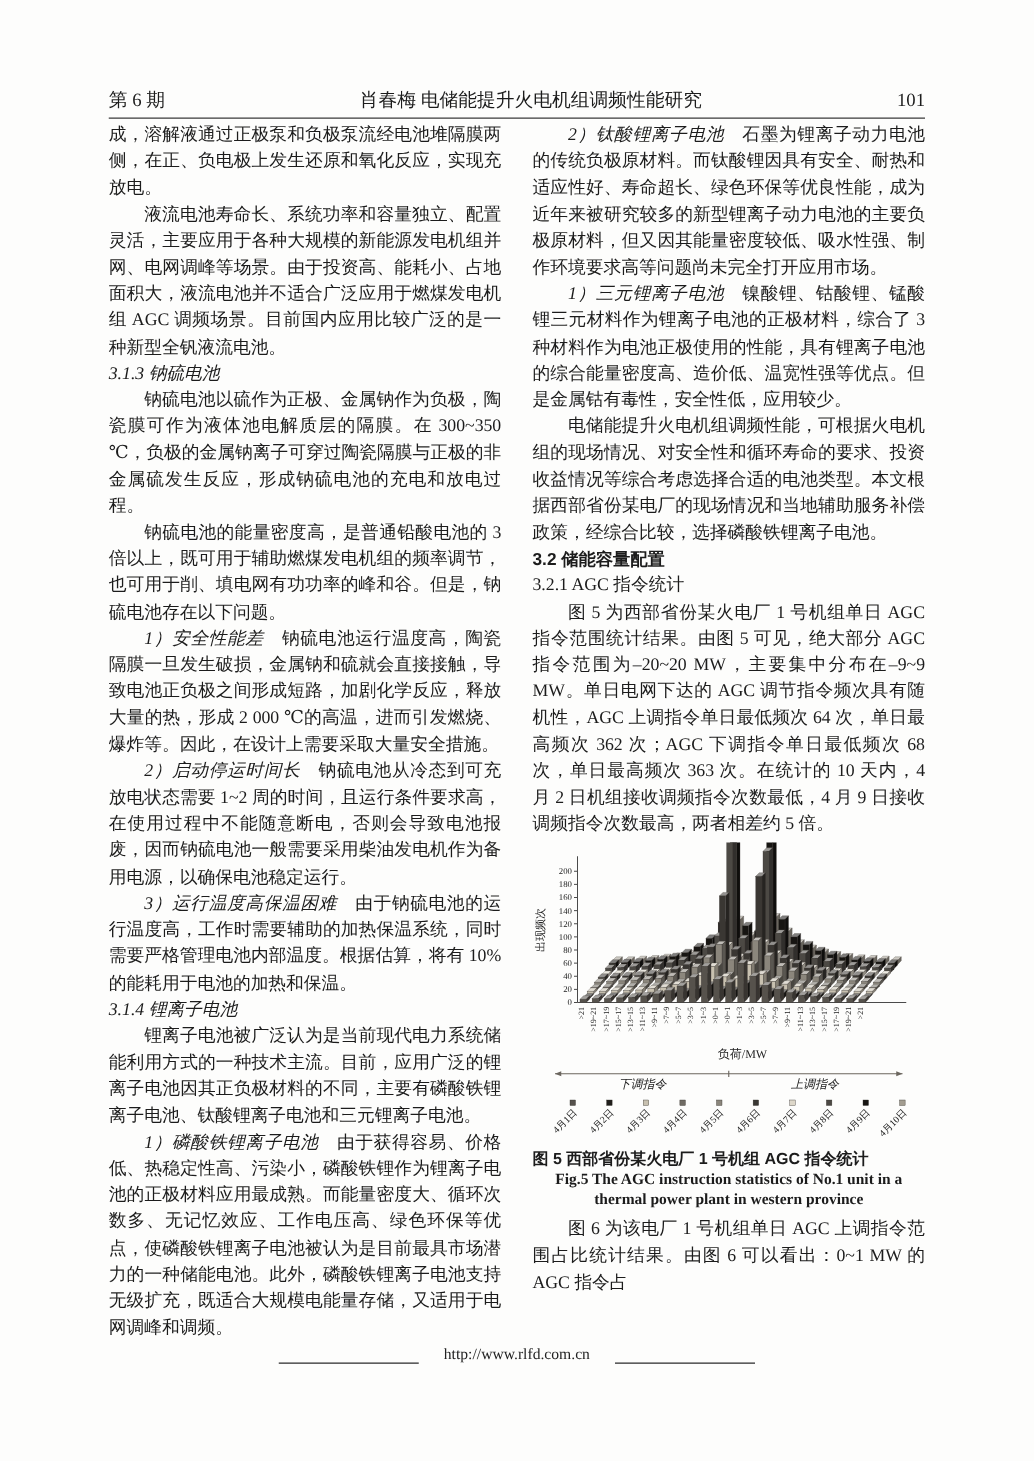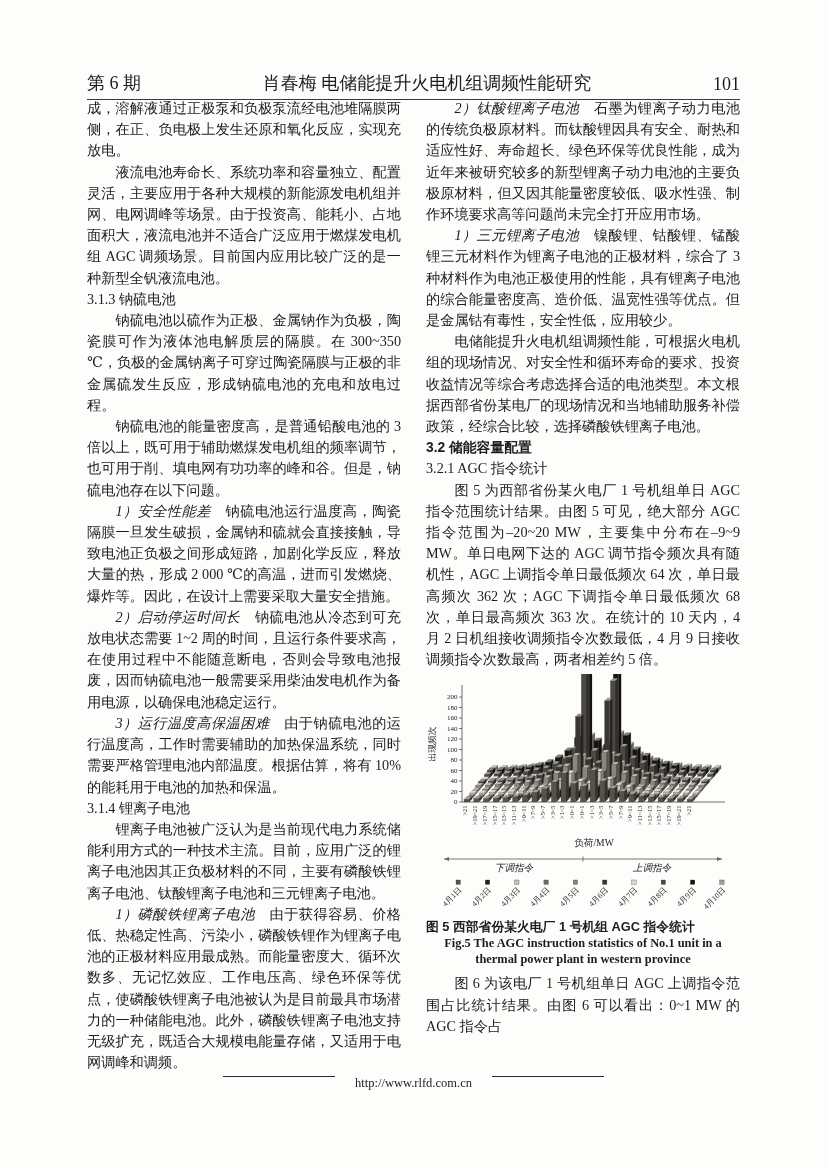--- a/index.html
+++ b/index.html
@@ -1,39 +1,39 @@
 <!DOCTYPE html>
 <html lang="zh"><head>
 <meta charset="utf-8">
 <style>
   html,body{margin:0;padding:0;background:#e9e9e9;}
   .page{position:relative;width:827px;height:1169px;margin:0 auto;background:#fdfdfc;
         font-family:"Liberation Serif","DejaVu Serif",serif;color:#1c1c1c;overflow:hidden;}
-  .header{position:absolute;left:87px;width:653px;top:71px;font-size:18px;
+  .header{position:absolute;left:87px;width:653px;top:71px;font-size:15px;
           display:flex;justify-content:space-between;align-items:flex-end;
           border-bottom:1.4px solid #3a3a3a;padding-bottom:4px;}
   .header .hd{white-space:nowrap;}
   .col{position:absolute;top:98px;width:314px;font-size:14.2px;line-height:21.2px;
        text-align:justify;text-justify:inter-ideograph;}
   .col-left{left:87px;}
   .col-right{left:426px;}
   p.blk{margin:0;text-indent:2em;}
   p.p-noindent{text-indent:0;}
-  p.h{text-indent:0;}
+  p.h{text-indent:0;font-style:italic;}
   p.h-plain{text-indent:0;}
   p.h-bold{text-indent:0;font-family:"Liberation Sans","DejaVu Sans",sans-serif;
            font-weight:700;font-size:13.8px;}
   span.lead{font-style:italic;}
   .figure{margin-top:4px;}
   .figure svg{display:block;}
   .cap-zh{font-family:"Liberation Sans","DejaVu Sans",sans-serif;font-weight:700;
           font-size:12.8px;margin:0;line-height:18px;}
   .cap-en{font-weight:700;font-size:12.4px;text-align:center;margin:0 6px 6px 6px;line-height:15.5px;}
   .after-fig{margin-top:4px;}
-  .footer{position:absolute;left:0;width:827px;top:1076px;display:flex;align-items:flex-start;
+  .footer{position:absolute;left:0;width:827px;top:1076px;display:flex;align-items:flex-end;
           justify-content:center;gap:20px;font-size:12.5px;color:#222;}
   .footer .rule{width:112px;border-top:1.4px solid #2a2a2a;height:0;}
 </style>
 </head>
 <body>
 
 <div class="page">
 
   <div class="header">
     <span class="hd">第 6 期</span>

